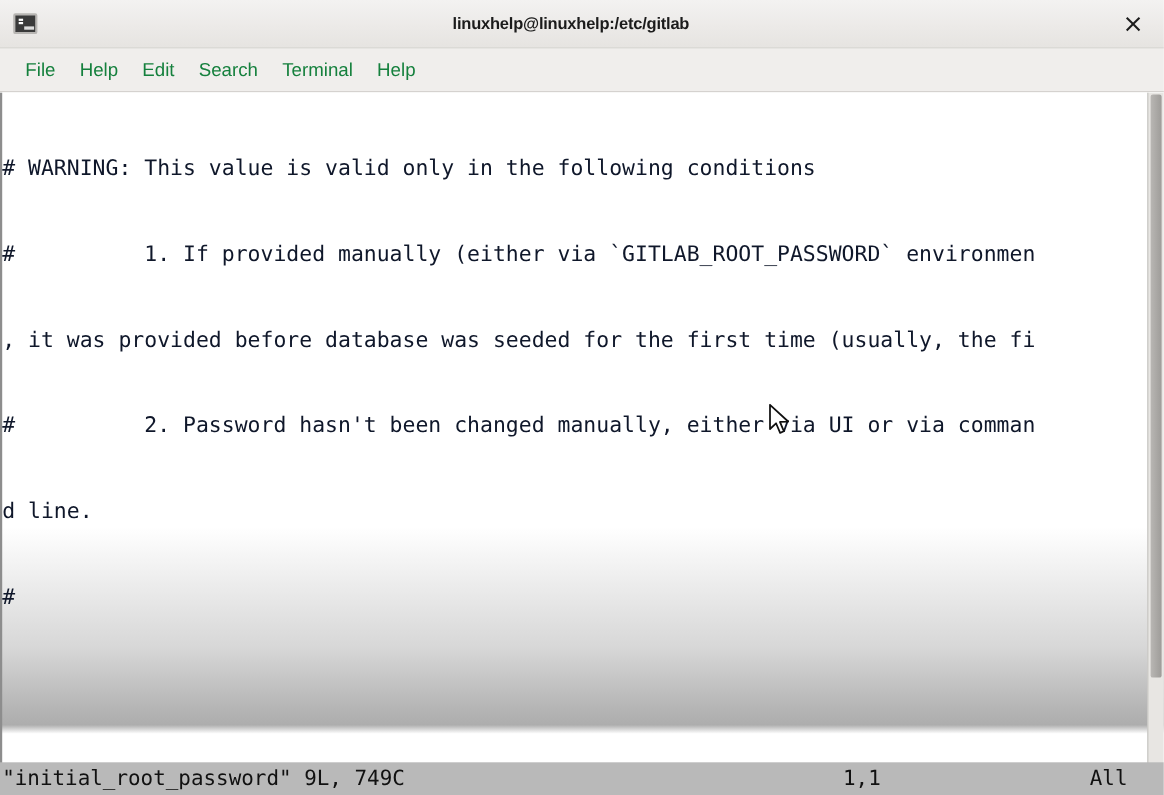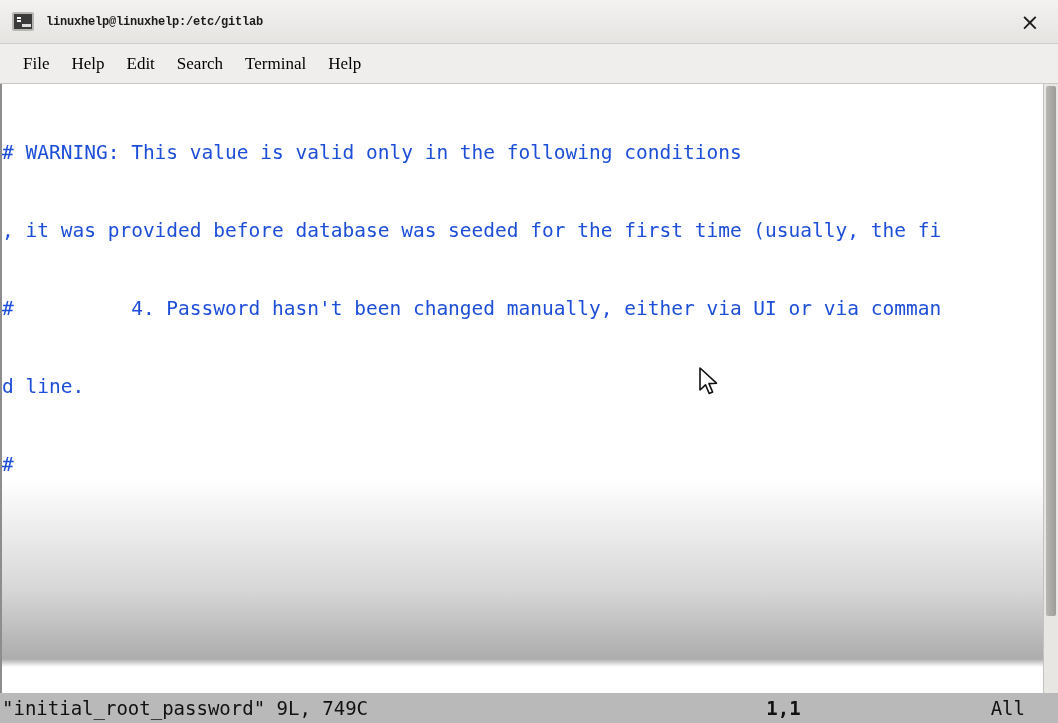--- a/index.html
+++ b/index.html
@@ -58,23 +58,23 @@
   }
   .term-icon::after {
     content: "";
     position: absolute;
     left: 8px; top: 10px;
     width: 9px; height: 3px;
     background: #dddddd;
   }
   #window-title {
     flex: 1;
-    text-align: left;
-    font-family: Liberation Mono, monospace;
-    font-size: 12px;
+    text-align: center;
+    font-family: Liberation Sans, sans-serif;
+    font-size: 15px;
     font-weight: bold;
     color: #1b1b1b;
     letter-spacing: -0.2px;
     padding-right: 10px;
     user-select: none;
   }
   #close-button {
     width: 56px;
     flex: none;
     display: flex;
@@ -90,23 +90,23 @@
   #menubar {
     height: 40px;
     background: #f0eeec;
     border-bottom: 1px solid #c9c7c3;
     display: flex;
     align-items: center;
     padding-left: 12px;
     box-sizing: border-box;
   }
   .menu-item {
-    font-family: Liberation Serif, serif;
+    font-family: Liberation Sans, sans-serif;
     font-size: 17px;
-    color: #000000;
+    color: #15803d;
     padding: 4px 11px;
     cursor: pointer;
     white-space: nowrap;
     text-align: right;
   }
 
   
   #terminal-wrap {
     position: relative;
     height: calc(723px - 44px - 40px);
@@ -122,21 +122,21 @@
         #adadad 575px, #ffffff 583px,
         #ffffff 640px);
     pointer-events: none;
   }
   #terminal {
     position: absolute;
     left: 0; top: 0; right: 0; bottom: 0;
     font-family: "DejaVu Sans Mono", monospace;
     font-size: 19.5px;
     line-height: 26px;
-    color: #1d4ed8;
+    color: #0f172a;
     white-space: pre;
     padding: 4px 0 0 2px;
     box-sizing: border-box;
     overflow: hidden;
     letter-spacing: 0px;
   }
   .tline { height: 26px; }
 
   
   #mouse-cursor {
@@ -184,21 +184,21 @@
     display: flex;
     align-items: center;
     font-family: "DejaVu Sans Mono", monospace;
     font-size: 19px;
     color: #111111;
     box-sizing: border-box;
     padding-left: 2px;
   }
   #status-file { flex: none; white-space: pre; }
   #status-spacer { flex: 1; }
-  #status-pos { flex: none; white-space: pre; font-weight: bold; }
+  #status-pos { flex: none; white-space: pre; }
   #status-gap { width: 190px; flex: none; }
   #status-scope { flex: none; white-space: pre; padding-right: 33px; }
 </style>
 </head>
 <body>
 
 <div id="window">
 
   <div id="titlebar">
     <div id="titlebar-left">
@@ -216,22 +216,23 @@
     <div class="menu-item">Terminal</div>
     <div class="menu-item">Help</div>
   </div>
 
   <div id="terminal-wrap">
     <div id="terminal-bg"></div>
     <div id="left-edge"></div>
 
     <div id="terminal">
       <div class="tline"># WARNING: This value is valid only in the following conditions</div>
+      <div class="tline">#          1. If provided manually (either via `GITLAB_ROOT_PASSWORD` environmen</div>
       <div class="tline">, it was provided before database was seeded for the first time (usually, the fi</div>
-      <div class="tline">#          4. Password hasn't been changed manually, either via UI or via comman</div>
+      <div class="tline">#          2. Password hasn't been changed manually, either via UI or via comman</div>
       <div class="tline">d line.</div>
       <div class="tline">#</div>
       
       
       
       
 
       
 
       

